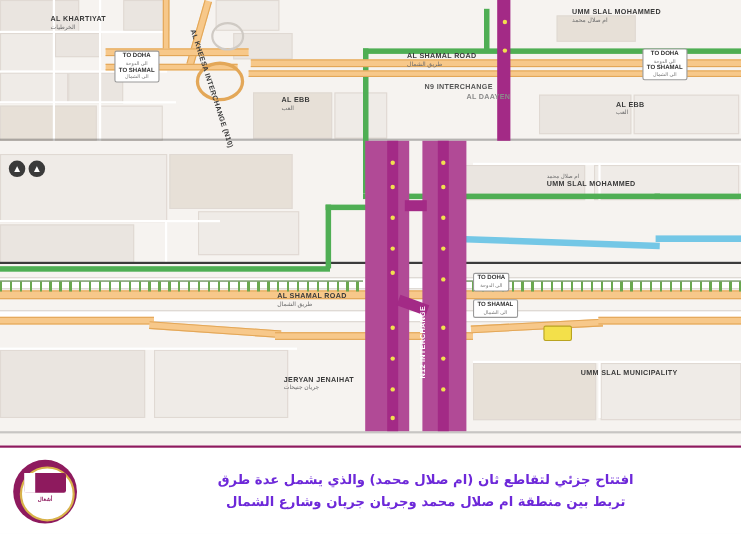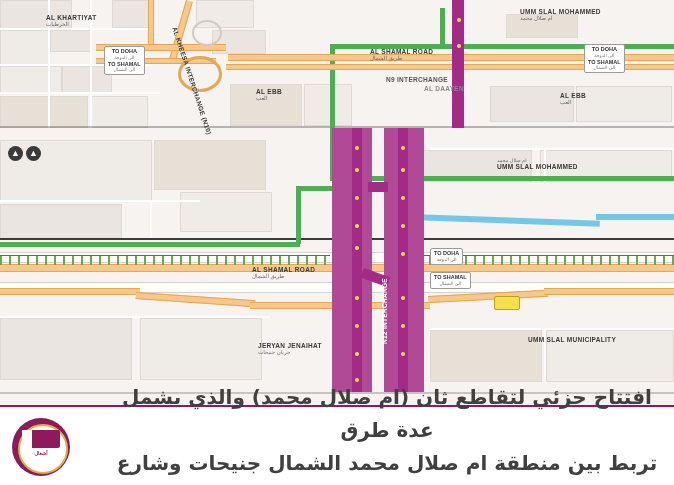--- a/index.html
+++ b/index.html
@@ -238,24 +238,24 @@
     font-weight: bold;
   }
   .caption-text {
     flex: 1 1 auto;
     text-align: center;
     direction: rtl;
     padding: 0 16px 0 40px;
     color: #8e1a5e;
   }
   .caption-line {
-    font-size: 20px;
+    font-size: 12px;
     font-weight: bold;
     line-height: 1.65;
-    color: #404040;
+    color: #6d28d9;
     font-family: "DejaVu Sans", sans-serif;
   }
 </style>
 </head>
 <body>
 
 <div id="root">
 
   <div class="map">
     <div class="map-bg"></div>
@@ -457,17 +457,17 @@
 
   <div class="caption">
     <div class="emblem">
       <div class="emblem-outer"></div>
       <div class="emblem-inner"></div>
       <div class="emblem-flag"></div>
       <div class="emblem-text">أشغال</div>
     </div>
     <div class="caption-text">
       <div class="caption-line">افتتاح  جزئي لتقاطع ثان (ام صلال محمد) والذي يشمل عدة طرق</div>
-      <div class="caption-line">تربط  بين منطقة  ام صلال محمد الشمال جنيحات وشارع الشمال</div>
+      <div class="caption-line">تربط  بين منطقة  ام صلال محمد وجريان جريان وشارع الشمال</div>
     </div>
   </div>
 
 </div>
 
 </body></html>

